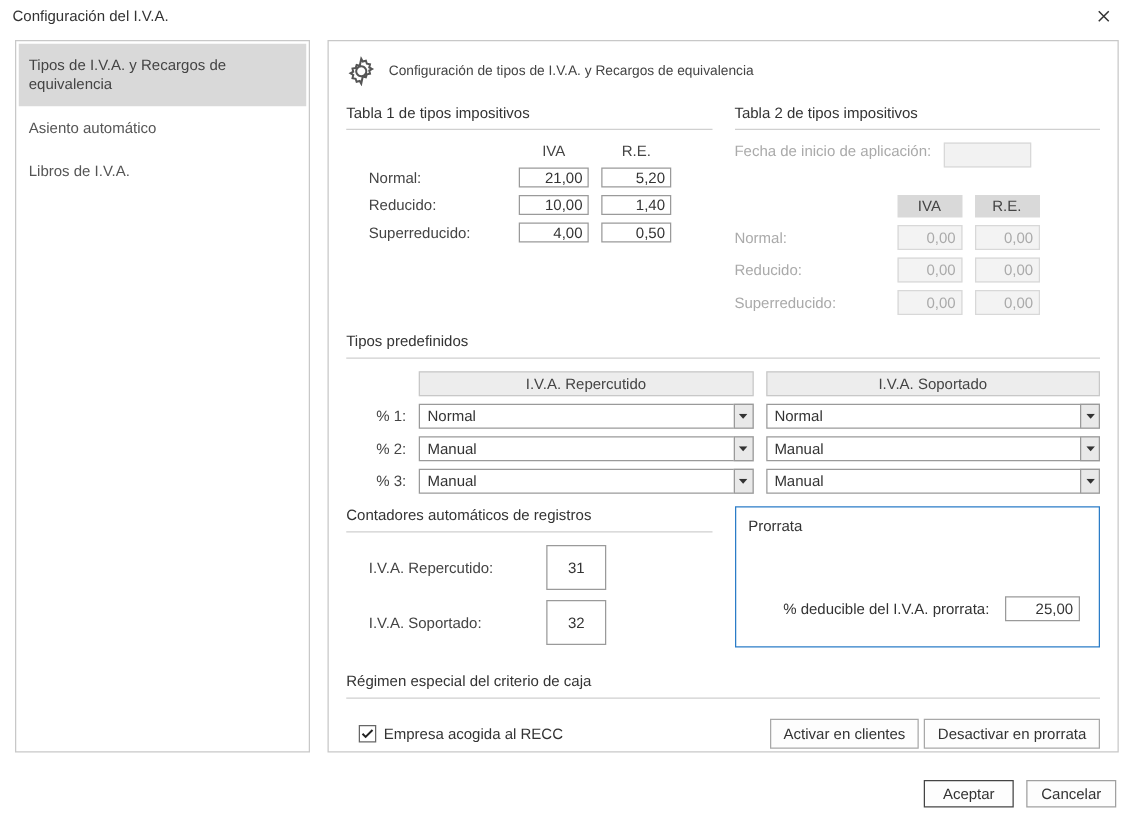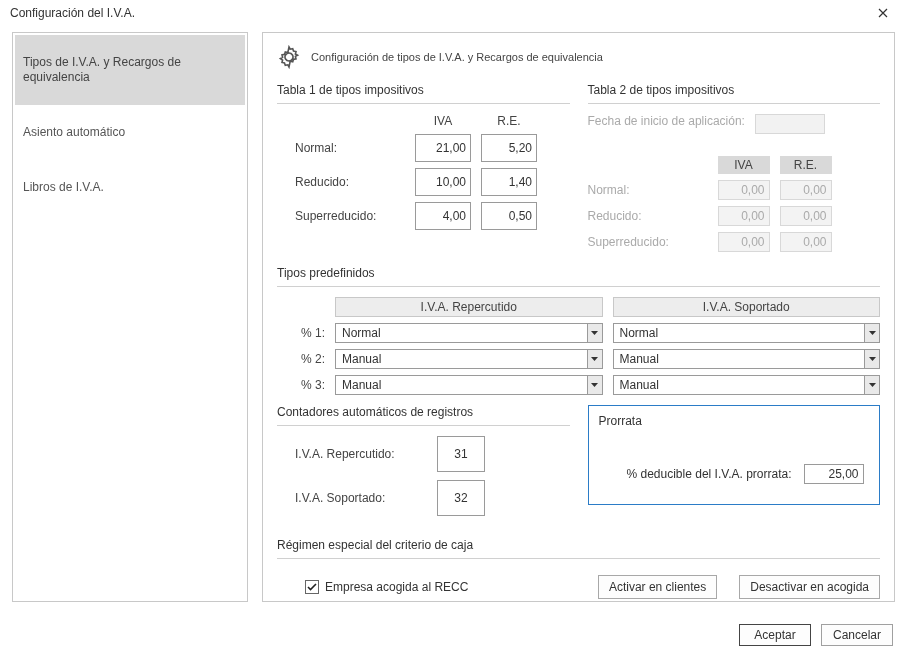--- a/index.html
+++ b/index.html
@@ -6,38 +6,38 @@
   body { background: #fff; color: #333; width: 907px; height: 656px; overflow: hidden; }
 
   .titlebar { display: flex; justify-content: space-between; align-items: center; height: 26px; padding: 0 6px 0 10px; }
   .titlebar .title { font-size: 12px; color: #333; }
   .titlebar .close { width: 36px; height: 22px; display: flex; align-items: center; justify-content: center; cursor: pointer; }
   .titlebar .close svg { width: 10px; height: 10px; }
 
   .dialog-body { display: flex; padding: 6px 12px 0 12px; gap: 14px; }
 
   .sidebar { width: 236px; border: 1px solid #c8c8c8; background: #fff; padding: 2px; align-self: flex-start; height: 570px; }
-  .side-item { padding: 20px 8px; color: #555; cursor: pointer; line-height: 1.25; }
+  .side-item { padding: 10px 8px; color: #555; cursor: pointer; line-height: 1.25; }
   .side-item.sel { background: #d9d9d9; color: #444; }
 
   .content { flex: 1; border: 1px solid #c8c8c8; padding: 12px 14px 10px 14px; height: 570px; }
 
   .heading-row { display: flex; align-items: center; gap: 10px; margin-bottom: 14px; }
   .gear { width: 24px; height: 24px; }
   .heading-row h1 { font-size: 11px; font-weight: 400; color: #444; }
 
   .cols { display: flex; gap: 18px; }
   .col { flex: 1; }
 
   .section-title { font-size: 12px; color: #333; padding-bottom: 6px; border-bottom: 1px solid #d0d0d0; margin-bottom: 10px; }
 
   .rate-grid { display: grid; grid-template-columns: 110px 56px 56px; gap: 6px 10px; align-items: center; }
   .rate-grid .hd { text-align: center; color: #444; font-size: 12px; }
   .rate-grid .lbl { color: #444; }
-  .cell-input { height: 28px; border: 1px solid #9a9a9a; background: #fff; text-align: right; padding: 0 4px; display:flex; align-items:center; justify-content:flex-end; }
+  .cell-input { height: 16px; border: 1px solid #9a9a9a; background: #fff; text-align: right; padding: 0 4px; display:flex; align-items:center; justify-content:flex-end; }
 
   .rate-grid2 { display: grid; grid-template-columns: 120px 52px 52px; gap: 6px 10px; align-items: center; }
   .rate-grid2 .hd { background: #d9d9d9; text-align: center; color: #444; line-height: 18px; height: 18px; }
   .rate-grid2 .lbl { color: #aaa; }
   .rate-grid2 .ro { height: 20px; border: 1px solid #d8d8d8; background: #f3f3f3; color: #aaa; text-align: right; padding: 0 4px; display:flex; align-items:center; justify-content:flex-end; }
 
   .fecha-row { display:flex; align-items:flex-start; gap:10px; margin-bottom: 22px; }
   .fecha-row .flbl { color:#aaa; }
   .fecha-row .fin { width: 70px; height: 20px; background:#f2f2f2; border:1px solid #d8d8d8; }
 
@@ -52,25 +52,25 @@
   .predef-row .sel-box { flex:1; position:relative; }
   .sel-box .sb { height:20px; border:1px solid #9a9a9a; background:#fff; padding:0 18px 0 6px; display:flex; align-items:center; cursor:pointer; }
   .sel-box .arrow { position:absolute; right:0; top:0; width:16px; height:20px; background:#e9e9e9; border-left:1px solid #9a9a9a; border-top:1px solid #9a9a9a; border-right:1px solid #9a9a9a; border-bottom:1px solid #9a9a9a; display:flex; align-items:center; justify-content:center; }
   .sel-box .arrow svg { width:7px; height:5px; }
 
   .counters .crow { display:flex; align-items:center; gap: 12px; margin-bottom: 8px; }
   .counters .clbl { width: 130px; color:#444; }
   .counters .cin { width: 48px; height:36px; border:1px solid #9a9a9a; text-align:center; display:flex; align-items:center; justify-content:center; }
 
   .prorrata-box { border: 1.5px solid #2b7cc7; padding: 8px 10px 20px 10px; }
-  .prorrata-box .pr-title { color:#333; margin-bottom: 36px; }
+  .prorrata-box .pr-title { color:#333; margin-bottom: 49px; }
   .prorrata-box .pr-row { display:flex; align-items:center; gap:12px; justify-content:flex-start; padding-left: 28px; }
   .prorrata-box .pr-row .pin { width:60px; height:20px; border:1px solid #9a9a9a; text-align:right; padding:0 4px; display:flex; align-items:center; justify-content:flex-end; }
 
-  .recc-row { display:flex; align-items:center; gap: 22px; margin-top: 16px; }
+  .recc-row { display:flex; align-items:center; gap: 4px; margin-top: 16px; }
   .recc-check { display:flex; align-items:center; gap:6px; cursor:pointer; }
   .recc-check .cb { width:14px; height:14px; border:1px solid #666; display:flex; align-items:center; justify-content:center; }
   .recc-check .cb svg { width:10px; height:8px; }
   .recc-row .btn { height:24px; padding: 0 10px; border:1px solid #a8a8a8; background:#fdfdfd; cursor:pointer; display:flex; align-items:center; }
   .recc-row .spacer-flex { flex:1; }
 
   .footer { position: absolute; bottom: 10px; right: 14px; display:flex; gap: 10px; }
   .footer .btn { width: 72px; height:22px; border:1px solid #a0a0a0; background:#fdfdfd; cursor:pointer; display:flex; align-items:center; justify-content:center; }
   .footer .btn.primary { border:1.5px solid #444; }
   .section-title-nb { font-size: 12px; color: #333; padding-bottom: 6px; border-bottom: 1px solid #d0d0d0; margin-bottom: 10px; }
@@ -252,21 +252,21 @@
       <div class="recc-check">
         <div class="cb">
             <svg viewBox="0 0 10 8">
               <path d="M1 4 L3.5 6.5 L9 1" stroke="#222" stroke-width="1.6" fill="none"></path>
             </svg>
           </div>
         <span>Empresa acogida al RECC</span>
       </div>
       <div class="spacer-flex"></div>
       <div class="btn">Activar en clientes</div>
-      <div class="btn">Desactivar en acogida</div>
+      <div class="btn">Desactivar en prorrata</div>
     </div>
 
   </div>
 </div>
 
 <div class="footer">
   <div class="btn primary">Aceptar</div>
   <div class="btn">Cancelar</div>
 </div>
 

